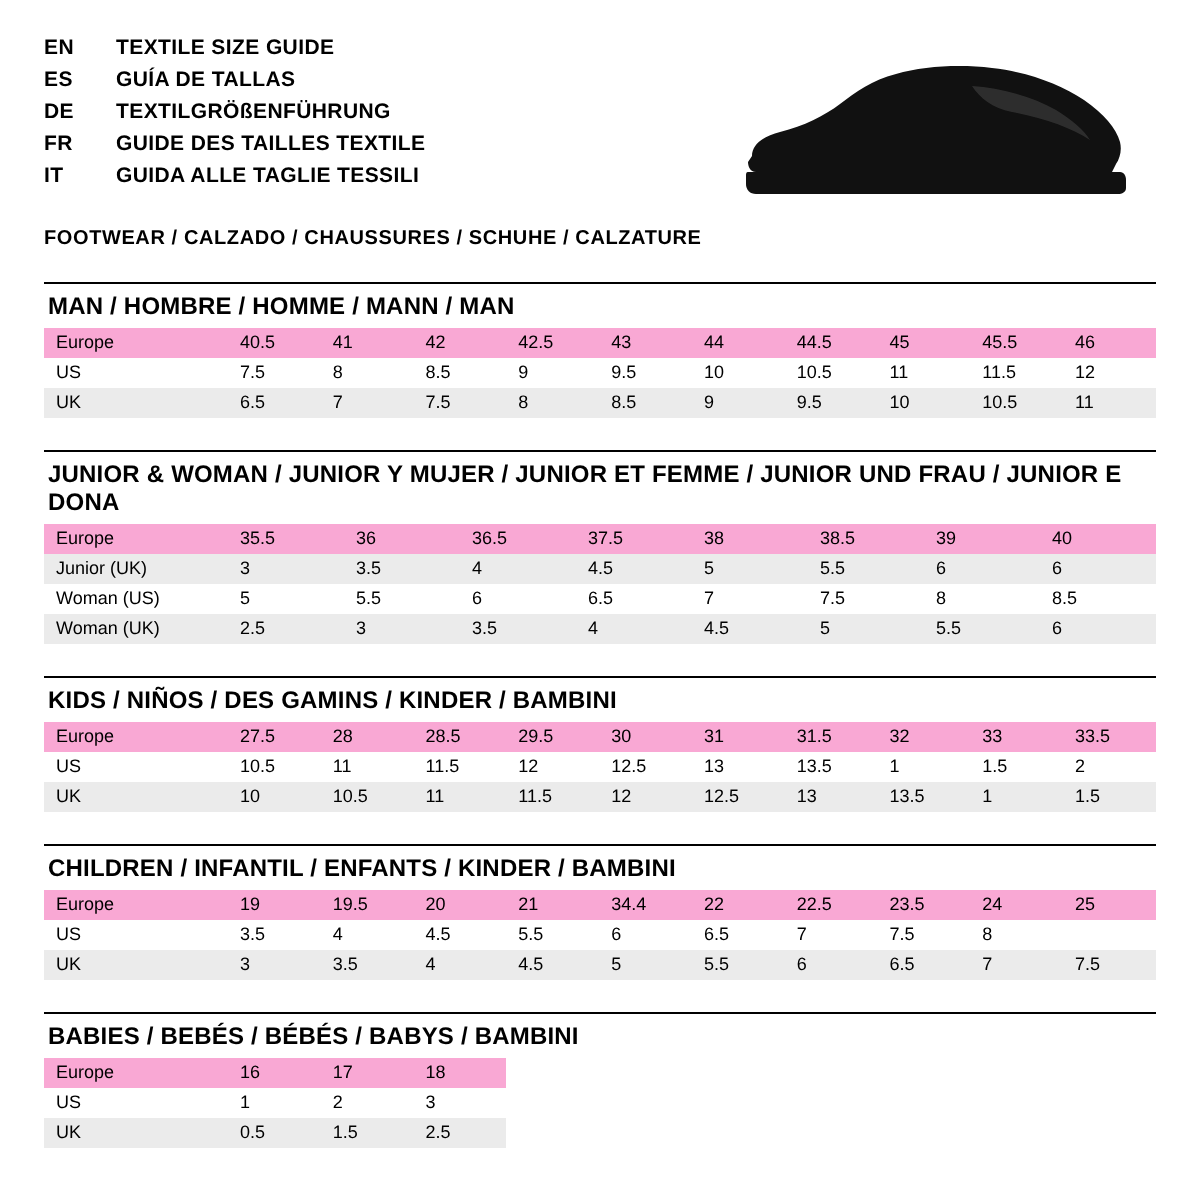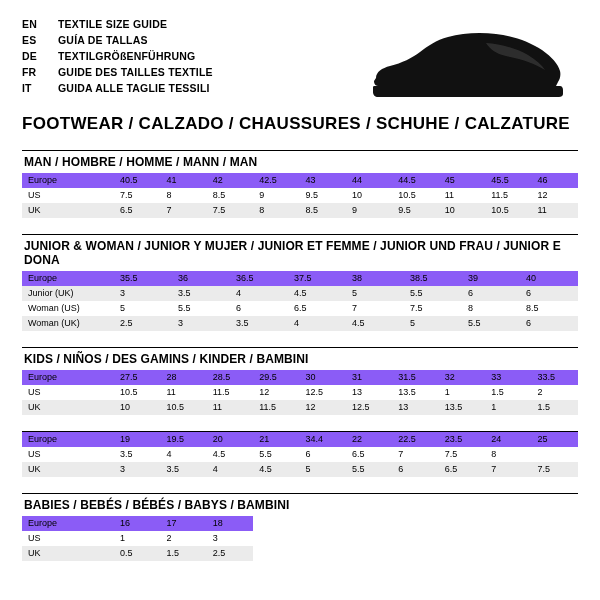--- a/index.html
+++ b/index.html
@@ -50,21 +50,21 @@
   
   .shoe-art {
     position: absolute;
     right: 10px;
     top: 10px;
     width: 200px;
     height: 74px;
   }
 
   .section-title {
-    font-size: 17px;
+    font-size: 10px;
     font-weight: bold;
     letter-spacing: 0.3px;
     margin: 10px 0 0 0;
   }
 
   
   .block {
     margin-top: 16px;
   }
   .block-title {
@@ -85,21 +85,21 @@
     table-layout: fixed;
   }
   table.sizes td {
     height: 15px;
     line-height: 15px;
     padding: 0 0 0 6px;
     white-space: nowrap;
     overflow: hidden;
   }
   table.sizes tr.head td {
-    background: #8b5cf6;
+    background: #f9a8d4;
   }
   table.sizes tr.alt td {
     background: #ebebeb;
   }
   table.sizes td.label {
     width: 86px;
   }
 </style>
 </head>
 <body>
@@ -289,20 +289,21 @@
               <td>13</td>
               <td>13.5</td>
               <td>1</td>
               <td>1.5</td>
             </tr>
           </tbody>
         </table>
       </div>
       <div class="block">
         <div class="rule"></div>
+        <div class="block-title" style="padding-top: 4px;">CHILDREN / INFANTIL / ENFANTS / KINDER / BAMBINI</div>
         <table class="sizes">
           <tbody>
             <tr class="head">
               <td class="label">Europe</td>
               <td>19</td>
               <td>19.5</td>
               <td>20</td>
               <td>21</td>
               <td>34.4</td>
               <td>22</td>

